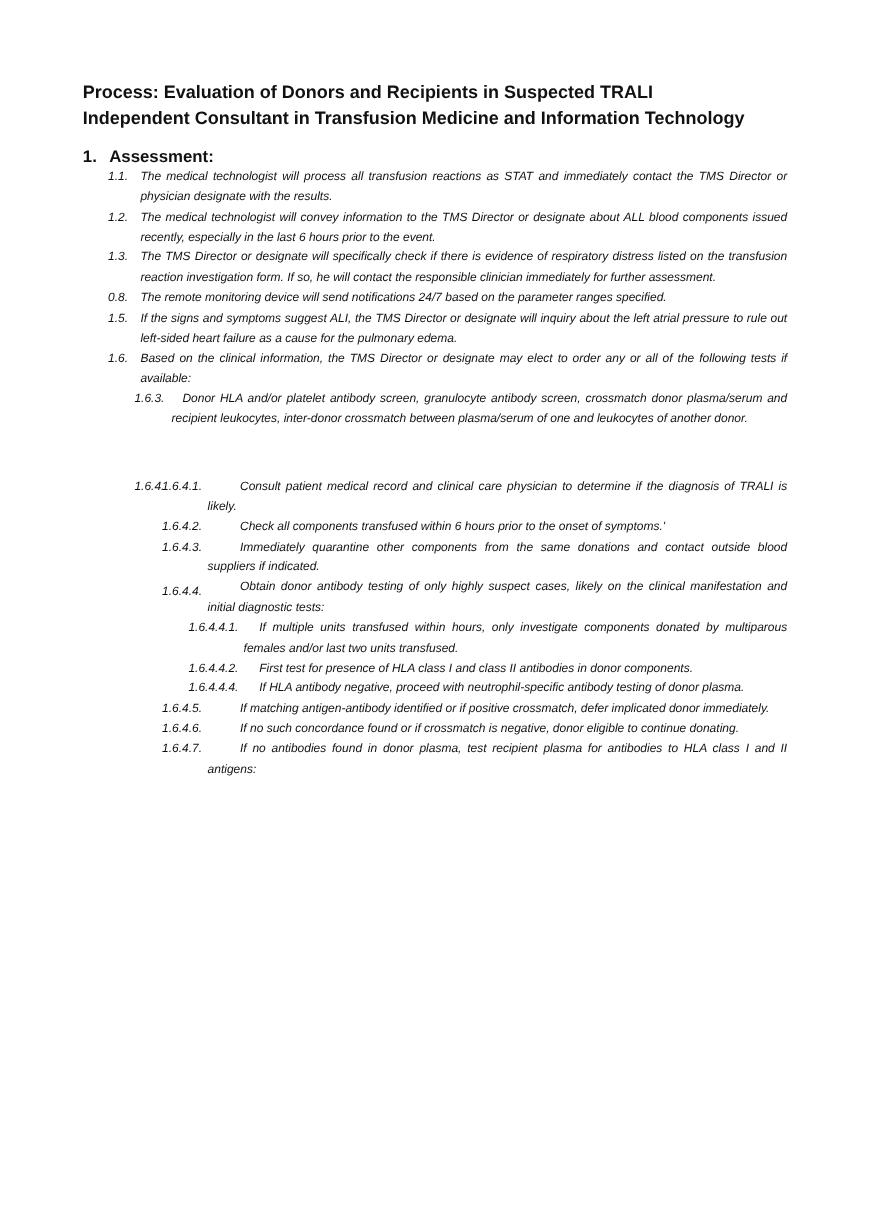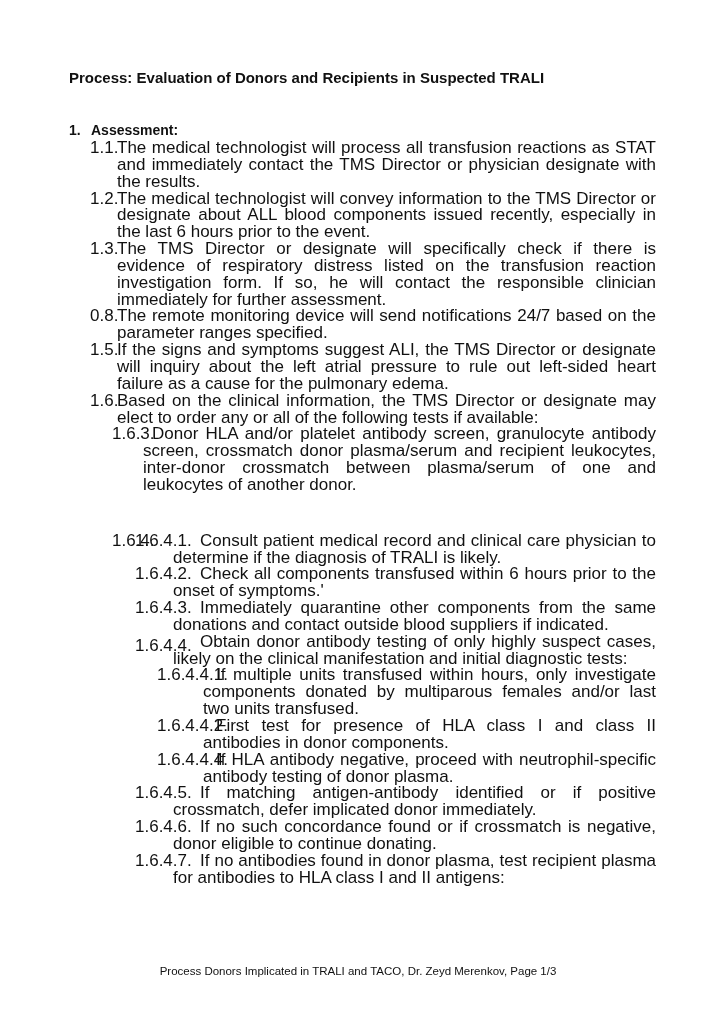--- a/index.html
+++ b/index.html
@@ -4,29 +4,30 @@
 <style>
   html, body { margin: 0; padding: 0; background: #ffffff; }
   body { width: 724px; height: 1024px; position: relative; overflow: hidden;
          font-family: "Liberation Sans", sans-serif; color: #111; }
   .page { position: absolute; left: 0; top: 0; width: 724px; height: 1024px; }
   .title { position: absolute; left: 69px; font-weight: bold; font-size: 15px; line-height: 20px; white-space: nowrap; }
   .t1 { top: 68px; }
   .t2 { top: 89px; }
   .section { position: absolute; left: 69px; top: 122px; font-weight: bold; font-size: 14px; line-height: 17px; }
   .section .num { display: inline-block; width: 22px; }
-  .body { position: absolute; left: 0; top: 140px; width: 724px; font-size: 17px; line-height: 16.85px; }
+  .body { position: absolute; left: 0; top: 140px; width: 724px; font-size: 10px; line-height: 16.85px; font-style: italic; }
   .footer { position: absolute; top: 964px; left: 0; width: 724px; text-align: center; font-size: 11.5px; line-height: 14px; padding-left: 0px; }
   .footer span { position: relative; left: -4px; }
 </style>
 </head>
 <body>
 
 <div class="page">
   <div class="title t1">Process:  Evaluation of Donors and Recipients in Suspected TRALI</div>
+  <div class="title t2">Independent Consultant in Transfusion Medicine and Information Technology</div>
 
   <div class="section">
     <span class="num">1.</span><span>Assessment:</span>
   </div>
 
   <div class="body" id="items">
       <div style="position: relative; margin-left: 117px; width: 539px; text-align: justify; text-align-last: left; text-indent: 0px;"><span style="position: absolute; left: -27px; text-indent: 0px; top: 0px;">1.1.</span><span>The medical technologist will process all transfusion reactions as STAT and immediately contact the TMS Director or physician designate with the results.</span></div>
       <div style="position: relative; margin-left: 117px; width: 539px; text-align: justify; text-align-last: left; text-indent: 0px;"><span style="position: absolute; left: -27px; text-indent: 0px; top: 0px;">1.2.</span><span>The medical technologist will convey information to the TMS Director or designate about ALL blood components issued recently, especially in the last 6 hours prior to the event.</span></div>
       <div style="position: relative; margin-left: 117px; width: 539px; text-align: justify; text-align-last: left; text-indent: 0px;"><span style="position: absolute; left: -27px; text-indent: 0px; top: 0px;">1.3.</span><span>The TMS Director or designate will specifically check if there is evidence of respiratory distress listed on the transfusion reaction investigation form.  If so, he will contact the responsible clinician immediately for further assessment.</span></div>
       <div style="position: relative; margin-left: 117px; width: 539px; text-align: justify; text-align-last: left; text-indent: 0px;"><span style="position: absolute; left: -27px; text-indent: 0px; top: 0px;">0.8.</span><span>The remote monitoring device will send notifications 24/7 based on the parameter ranges specified.</span></div>
@@ -39,16 +40,13 @@
       <div style="position: relative; margin-left: 173px; width: 483px; text-align: justify; text-align-last: left; text-indent: 27px;"><span style="position: absolute; left: -38px; text-indent: 0px; top: 0px;">1.6.4.3.</span><span>Immediately quarantine other components from the same donations and contact outside blood suppliers if indicated.</span></div>
       <div style="position: relative; margin-left: 173px; width: 483px; text-align: justify; text-align-last: left; text-indent: 27px;"><span style="position: absolute; left: -38px; text-indent: 0px; top: 4px;">1.6.4.4.</span><span>Obtain donor antibody testing of only highly suspect cases, likely on the clinical manifestation and initial diagnostic tests:</span></div>
       <div style="position: relative; margin-left: 203px; width: 453px; text-align: justify; text-align-last: left; text-indent: 13px;"><span style="position: absolute; left: -46px; text-indent: 0px; top: 0px;">1.6.4.4.1.</span><span>If multiple units transfused within hours, only investigate components donated by multiparous females and/or last two units transfused.</span></div>
       <div style="position: relative; margin-left: 203px; width: 453px; text-align: justify; text-align-last: left; text-indent: 13px;"><span style="position: absolute; left: -46px; text-indent: 0px; top: 0px;">1.6.4.4.2.</span><span>First test for presence of HLA class I and class II antibodies in donor components.</span></div>
       <div style="position: relative; margin-left: 203px; width: 453px; text-align: justify; text-align-last: left; text-indent: 13px;"><span style="position: absolute; left: -46px; text-indent: 0px; top: 0px;">1.6.4.4.4.</span><span>If HLA antibody negative, proceed with neutrophil-specific antibody testing of donor plasma.</span></div>
       <div style="position: relative; margin-left: 173px; width: 483px; text-align: justify; text-align-last: left; text-indent: 27px;"><span style="position: absolute; left: -38px; text-indent: 0px; top: 0px;">1.6.4.5.</span><span>If matching antigen-antibody identified or if positive crossmatch, defer implicated donor immediately.</span></div>
       <div style="position: relative; margin-left: 173px; width: 483px; text-align: justify; text-align-last: left; text-indent: 27px;"><span style="position: absolute; left: -38px; text-indent: 0px; top: 0px;">1.6.4.6.</span><span>If no such concordance found or if crossmatch is negative, donor eligible to continue donating.</span></div>
       <div style="position: relative; margin-left: 173px; width: 483px; text-align: justify; text-align-last: left; text-indent: 27px;"><span style="position: absolute; left: -38px; text-indent: 0px; top: 0px;">1.6.4.7.</span><span>If no antibodies found in donor plasma, test recipient plasma for antibodies to HLA class I and II antigens:</span></div>
     </div>
 
-  <div class="footer">
-    <span>Process Donors Implicated in TRALI and TACO, Dr. Zeyd Merenkov, Page 1/3</span>
-  </div>
 </div>
 
 </body></html>

